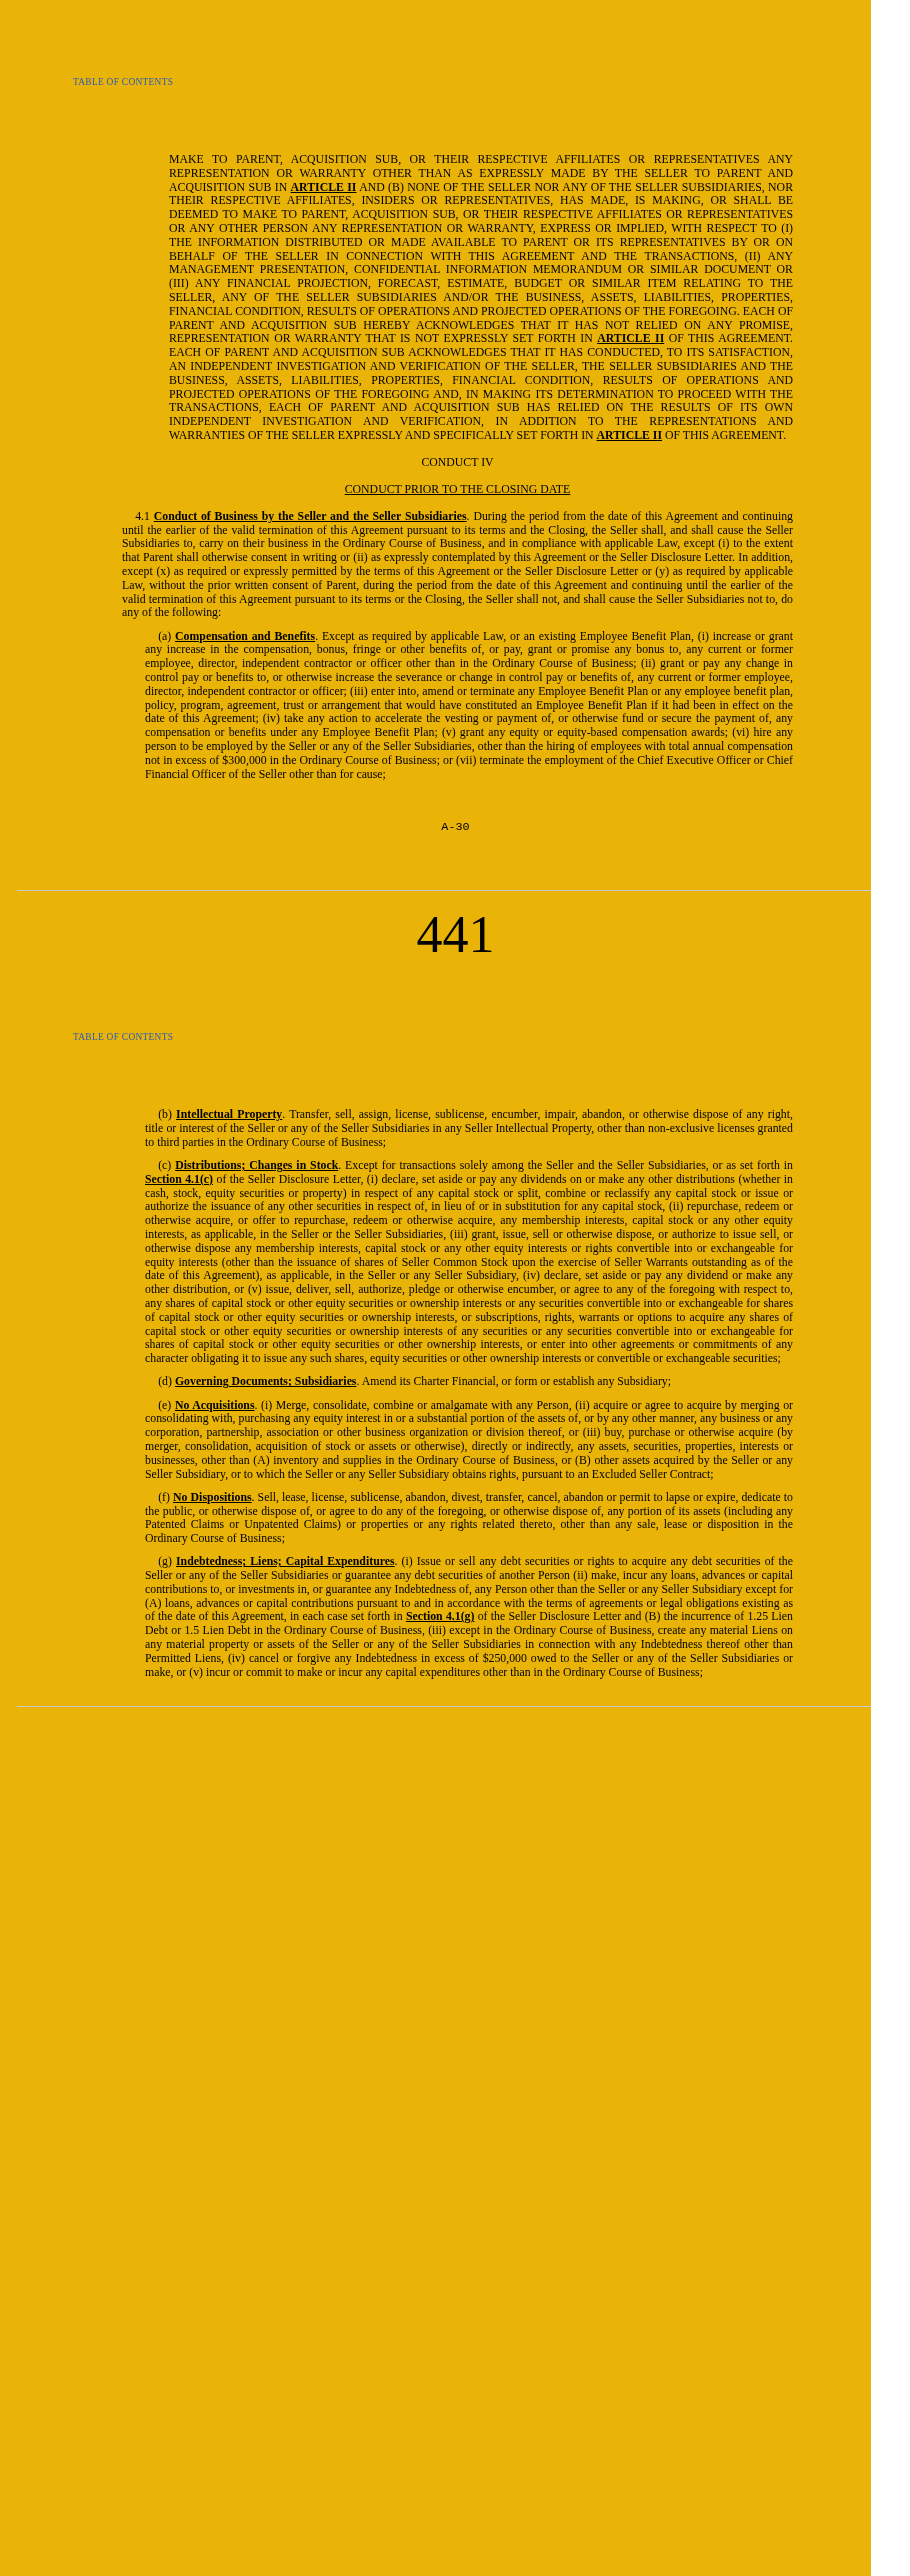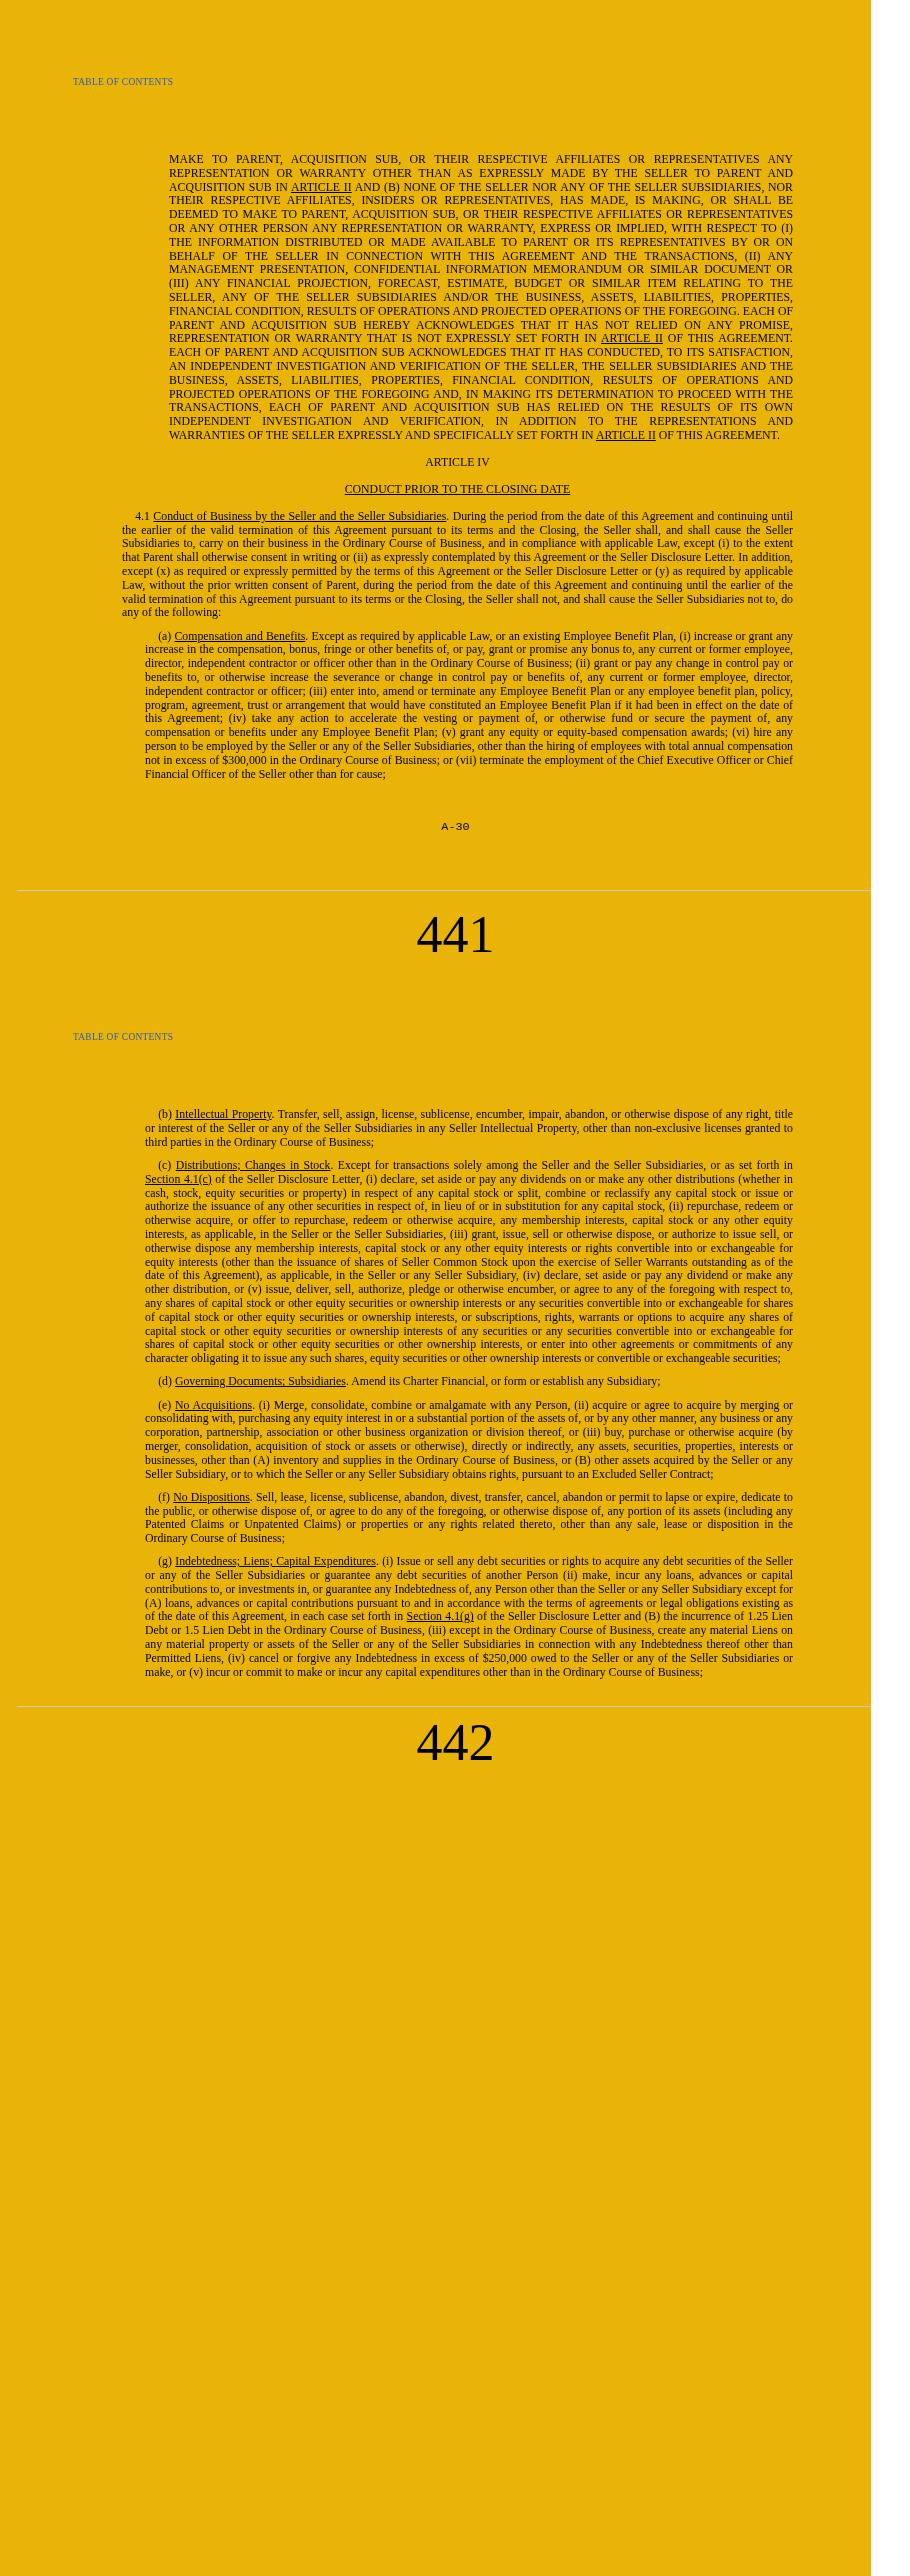--- a/index.html
+++ b/index.html
@@ -42,21 +42,21 @@
   }
   p.para.first-indent { text-indent: 13.2px; }
   p.para.sub { margin-left: 145px; text-indent: 13.2px; }
   p.center {
     font-size: 11.8px;
     line-height: 13.8px;
     text-align: center;
     margin: 13.2px 118px 13.2px 122px;
   }
   .u { text-decoration: underline; }
-  .xref { text-decoration: underline; cursor: pointer; }
+  .xref { text-decoration: underline; cursor: pointer; font-weight: bold; }
   .page-footer {
     font-size: 11.8px;
     line-height: 13.8px;
     text-align: center;
     margin-top: 40px;
     font-family: Liberation Mono, monospace;
   }
   .page-divider {
     border: none;
     border-top: 0.9px solid #c9c9c9;
@@ -78,21 +78,21 @@
 <body>
 
 <div class="canvas">
 
   <section class="sheet sheet-1">
     <a class="toc-link" href="#">TABLE OF CONTENTS</a>
 
     <div class="bodycol">
       <p class="para caps"><span>MAKE TO PARENT, ACQUISITION SUB, OR THEIR RESPECTIVE AFFILIATES OR REPRESENTATIVES ANY REPRESENTATION OR WARRANTY OTHER THAN AS EXPRESSLY MADE BY THE SELLER TO PARENT AND ACQUISITION SUB IN </span><span class="xref">ARTICLE II</span><span> AND (B) NONE OF THE SELLER NOR ANY OF THE SELLER SUBSIDIARIES, NOR THEIR RESPECTIVE AFFILIATES, INSIDERS OR REPRESENTATIVES, HAS MADE, IS MAKING, OR SHALL BE DEEMED TO MAKE TO PARENT, ACQUISITION SUB, OR THEIR RESPECTIVE AFFILIATES OR REPRESENTATIVES OR ANY OTHER PERSON ANY REPRESENTATION OR WARRANTY, EXPRESS OR IMPLIED, WITH RESPECT TO (I) THE INFORMATION DISTRIBUTED OR MADE AVAILABLE TO PARENT OR ITS REPRESENTATIVES BY OR ON BEHALF OF THE SELLER IN CONNECTION WITH THIS AGREEMENT AND THE TRANSACTIONS, (II) ANY MANAGEMENT PRESENTATION, CONFIDENTIAL INFORMATION MEMORANDUM OR SIMILAR DOCUMENT OR (III) ANY FINANCIAL PROJECTION, FORECAST, ESTIMATE, BUDGET OR SIMILAR ITEM RELATING TO THE SELLER, ANY OF THE SELLER SUBSIDIARIES AND/OR THE BUSINESS, ASSETS, LIABILITIES, PROPERTIES, FINANCIAL CONDITION, RESULTS OF OPERATIONS AND PROJECTED OPERATIONS OF THE FOREGOING. EACH OF PARENT AND ACQUISITION SUB HEREBY ACKNOWLEDGES THAT IT HAS NOT RELIED ON ANY PROMISE, REPRESENTATION OR WARRANTY THAT IS NOT EXPRESSLY SET FORTH IN </span><span class="xref">ARTICLE II</span><span> OF THIS AGREEMENT. EACH OF PARENT AND ACQUISITION SUB ACKNOWLEDGES THAT IT HAS CONDUCTED, TO ITS SATISFACTION, AN INDEPENDENT INVESTIGATION AND VERIFICATION OF THE SELLER, THE SELLER SUBSIDIARIES AND THE BUSINESS, ASSETS, LIABILITIES, PROPERTIES, FINANCIAL CONDITION, RESULTS OF OPERATIONS AND PROJECTED OPERATIONS OF THE FOREGOING AND, IN MAKING ITS DETERMINATION TO PROCEED WITH THE TRANSACTIONS, EACH OF PARENT AND ACQUISITION SUB HAS RELIED ON THE RESULTS OF ITS OWN INDEPENDENT INVESTIGATION AND VERIFICATION, IN ADDITION TO THE REPRESENTATIONS AND WARRANTIES OF THE SELLER EXPRESSLY AND SPECIFICALLY SET FORTH IN </span><span class="xref">ARTICLE II</span><span> OF THIS AGREEMENT.</span></p>
 
-      <p class="center">ARTICLE IV</p>
+      <p class="center">CONDUCT IV</p>
 
       <p class="center u">CONDUCT PRIOR TO THE CLOSING DATE</p>
 
       <p class="para first-indent"><span>4.1 </span><span class="xref">Conduct of Business by the Seller and the Seller Subsidiaries</span><span>. During the period from the date of this Agreement and continuing until the earlier of the valid termination of this Agreement pursuant to its terms and the Closing, the Seller shall, and shall cause the Seller Subsidiaries to, carry on their business in the Ordinary Course of Business, and in compliance with applicable Law, except (i) to the extent that Parent shall otherwise consent in writing or (ii) as expressly contemplated by this Agreement or the Seller Disclosure Letter. In addition, except (x) as required or expressly permitted by the terms of this Agreement or the Seller Disclosure Letter or (y) as required by applicable Law, without the prior written consent of Parent, during the period from the date of this Agreement and continuing until the earlier of the valid termination of this Agreement pursuant to its terms or the Closing, the Seller shall not, and shall cause the Seller Subsidiaries not to, do any of the following:</span></p>
 
       <p class="para sub"><span>(a) </span><span class="xref">Compensation and Benefits</span><span>. Except as required by applicable Law, or an existing Employee Benefit Plan, (i) increase or grant any increase in the compensation, bonus, fringe or other benefits of, or pay, grant or promise any bonus to, any current or former employee, director, independent contractor or officer other than in the Ordinary Course of Business; (ii) grant or pay any change in control pay or benefits to, or otherwise increase the severance or change in control pay or benefits of, any current or former employee, director, independent contractor or officer; (iii) enter into, amend or terminate any Employee Benefit Plan or any employee benefit plan, policy, program, agreement, trust or arrangement that would have constituted an Employee Benefit Plan if it had been in effect on the date of this Agreement; (iv) take any action to accelerate the vesting or payment of, or otherwise fund or secure the payment of, any compensation or benefits under any Employee Benefit Plan; (v) grant any equity or equity-based compensation awards; (vi) hire any person to be employed by the Seller or any of the Seller Subsidiaries, other than the hiring of employees with total annual compensation not in excess of $300,000 in the Ordinary Course of Business; or (vii) terminate the employment of the Chief Executive Officer or Chief Financial Officer of the Seller other than for cause;</span></p>
     </div>
 
     <div class="page-footer">A-30</div>
 
@@ -114,17 +114,16 @@
       <p class="para sub"><span>(e) </span><span class="xref">No Acquisitions</span><span>. (i) Merge, consolidate, combine or amalgamate with any Person, (ii) acquire or agree to acquire by merging or consolidating with, purchasing any equity interest in or a substantial portion of the assets of, or by any other manner, any business or any corporation, partnership, association or other business organization or division thereof, or (iii) buy, purchase or otherwise acquire (by merger, consolidation, acquisition of stock or assets or otherwise), directly or indirectly, any assets, securities, properties, interests or businesses, other than (A) inventory and supplies in the Ordinary Course of Business, or (B) other assets acquired by the Seller or any Seller Subsidiary, or to which the Seller or any Seller Subsidiary obtains rights, pursuant to an Excluded Seller Contract;</span></p>
 
       <p class="para sub"><span>(f) </span><span class="xref">No Dispositions</span><span>. Sell, lease, license, sublicense, abandon, divest, transfer, cancel, abandon or permit to lapse or expire, dedicate to the public, or otherwise dispose of, or agree to do any of the foregoing, or otherwise dispose of, any portion of its assets (including any Patented Claims or Unpatented Claims) or properties or any rights related thereto, other than any sale, lease or disposition in the Ordinary Course of Business;</span></p>
 
       <p class="para sub"><span>(g) </span><span class="xref">Indebtedness; Liens; Capital Expenditures</span><span>. (i) Issue or sell any debt securities or rights to acquire any debt securities of the Seller or any of the Seller Subsidiaries or guarantee any debt securities of another Person (ii) make, incur any loans, advances or capital contributions to, or investments in, or guarantee any Indebtedness of, any Person other than the Seller or any Seller Subsidiary except for (A) loans, advances or capital contributions pursuant to and in accordance with the terms of agreements or legal obligations existing as of the date of this Agreement, in each case set forth in </span><span class="xref">Section 4.1(g)</span><span> of the Seller Disclosure Letter and (B) the incurrence of 1.25 Lien Debt or 1.5 Lien Debt in the Ordinary Course of Business, (iii) except in the Ordinary Course of Business, create any material Liens on any material property or assets of the Seller or any of the Seller Subsidiaries in connection with any Indebtedness thereof other than Permitted Liens, (iv) cancel or forgive any Indebtedness in excess of $250,000 owed to the Seller or any of the Seller Subsidiaries or make, or (v) incur or commit to make or incur any capital expenditures other than in the Ordinary Course of Business;</span></p>
     </div>
 
 
     <hr class="page-divider">
 
-    <div class="sheet-number">442</div>
   </section>
 
 </div>
 
 
 </body></html>

